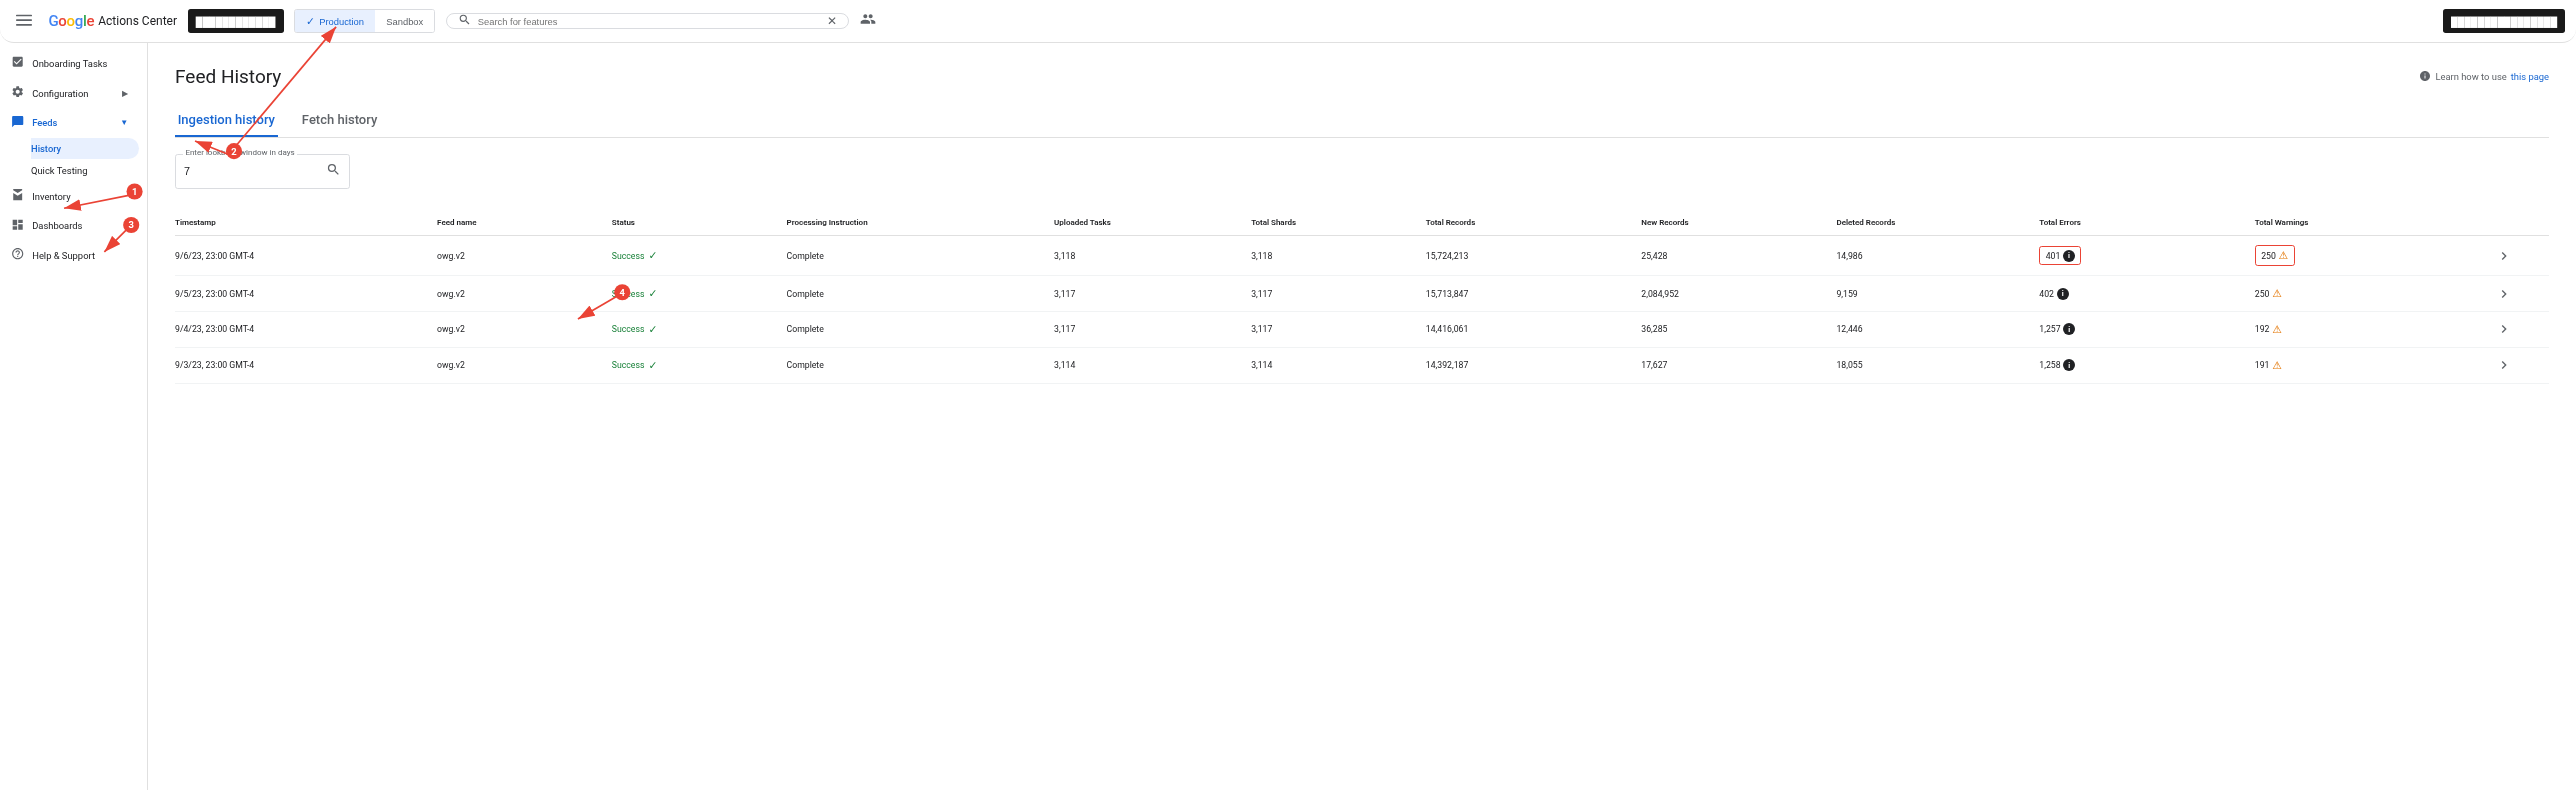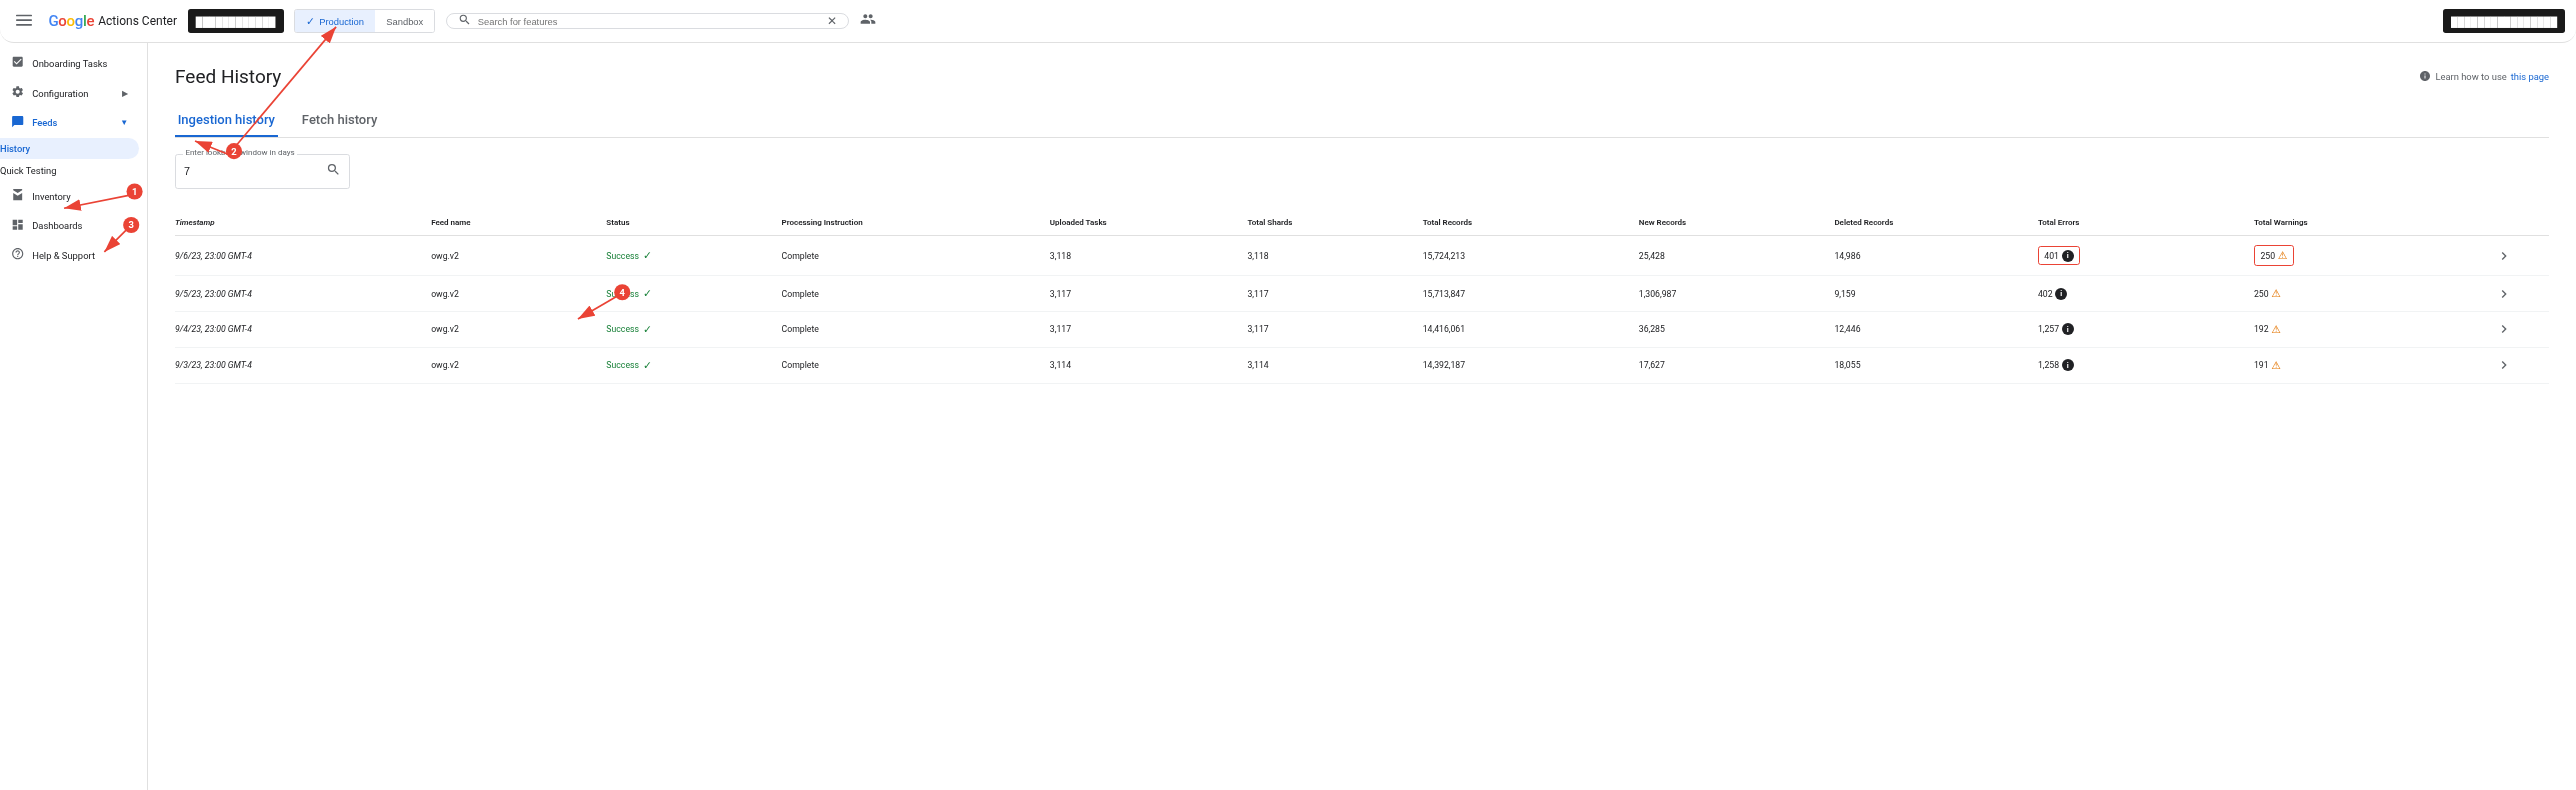--- a/index.html
+++ b/index.html
@@ -60,21 +60,21 @@
       overflow-y: auto; padding: 5.4px 0;
     }
     .sidebar-item {
       display: flex; align-items: center; gap: 8px;
       padding: 6.7px 10.8px; cursor: pointer; color: #202124;
       font-size: 9.4px; border-radius: 0 16px 16px 0; margin-right: 8px;
       position: relative;
     }
     .sidebar-item .sidebar-icon { font-size: 12px; color: #5f6368; flex-shrink: 0; }
     .sidebar-expand { font-size: 8px; color: #5f6368; margin-left: auto; }
-    .sidebar-sub { }
+    .sidebar-sub { padding-left: 31px; }
     .sidebar-sub-item {
       display: flex; align-items: center; padding: 5.4px 10.8px 5.4px 0;
       cursor: pointer; font-size: 9.4px; color: #202124;
       border-radius: 0 16px 16px 0; margin-right: 8px;
     }
     .sidebar-sub-item.active { color: #1967d2; font-weight: 500; background: #e8f0fe; }
 
     
     .main-content {
       margin-left: 148px; margin-top: 43px;
@@ -155,21 +155,21 @@
       border: 1.3px solid #EA4335; border-radius: 2.7px;
       padding: 2.7px 5.4px; display: inline-flex; align-items: center; gap: 2.7px;
     }
 
     
     .annotation-overlay {
       position: fixed; top: 0; left: 0; pointer-events: none; z-index: 200;
     }
 
     
-    .col-timestamp { min-width: 74px; font-style: italic; }
+    .col-timestamp { min-width: 74px; }
     .col-feedname { min-width: 60px; }
     .col-status { min-width: 60px; }
     .col-proc { min-width: 74px; }
     .col-uploaded { min-width: 60px; }
     .col-total-shards { min-width: 60px; }
     .col-total-records { min-width: 74px; }
     .col-new-records { min-width: 67px; }
     .col-deleted { min-width: 67px; }
     .col-errors { min-width: 74px; }
     .col-warnings { min-width: 74px; }
@@ -381,21 +381,21 @@
     <td class="col-status">
       <span class="status-success">
         Success
         <span class="check-circle">✓</span>
       </span>
     </td>
     <td class="col-proc">Complete</td>
     <td class="col-uploaded">3,117</td>
     <td class="col-total-shards">3,117</td>
     <td class="col-total-records">15,713,847</td>
-    <td class="col-new-records">1,306,987</td>
+    <td class="col-new-records">2,084,952</td>
     <td class="col-deleted">9,159</td>
     <td class="col-errors"><span class="error-badge">402 <span class="error-info-icon">i</span></span></td>
     <td class="col-warnings"><span class="warning-badge">250 <span class="warning-icon">⚠</span></span></td>
     <td class="col-action">
       <span class="arrow-btn">
         <svg width="16" height="16" viewBox="0 0 24 24" fill="#5f6368">
                 <path d="M10 6L8.59 7.41 13.17 12l-4.58 4.59L10 18l6-6z"></path>
               </svg>
       </span>
     </td>

